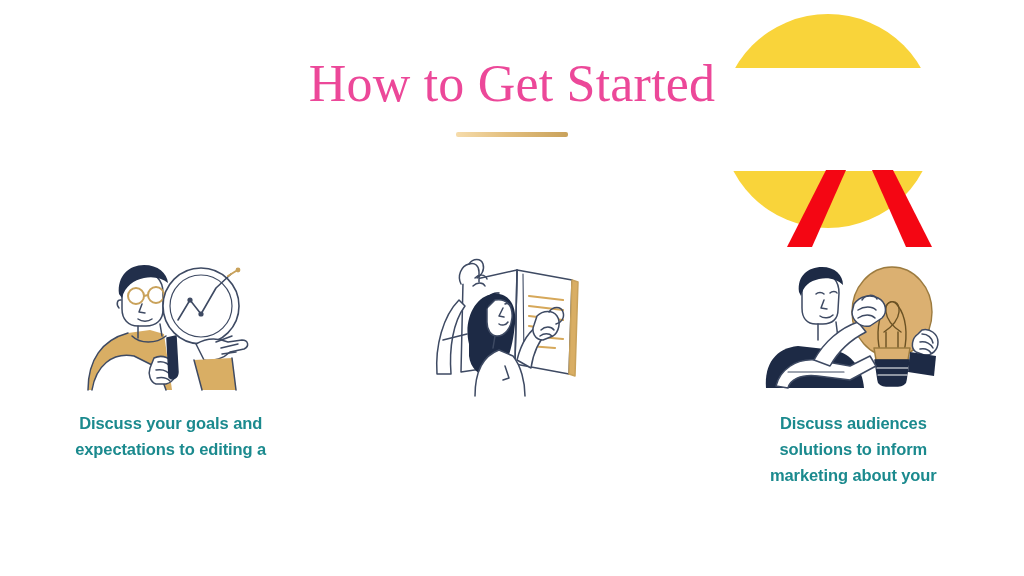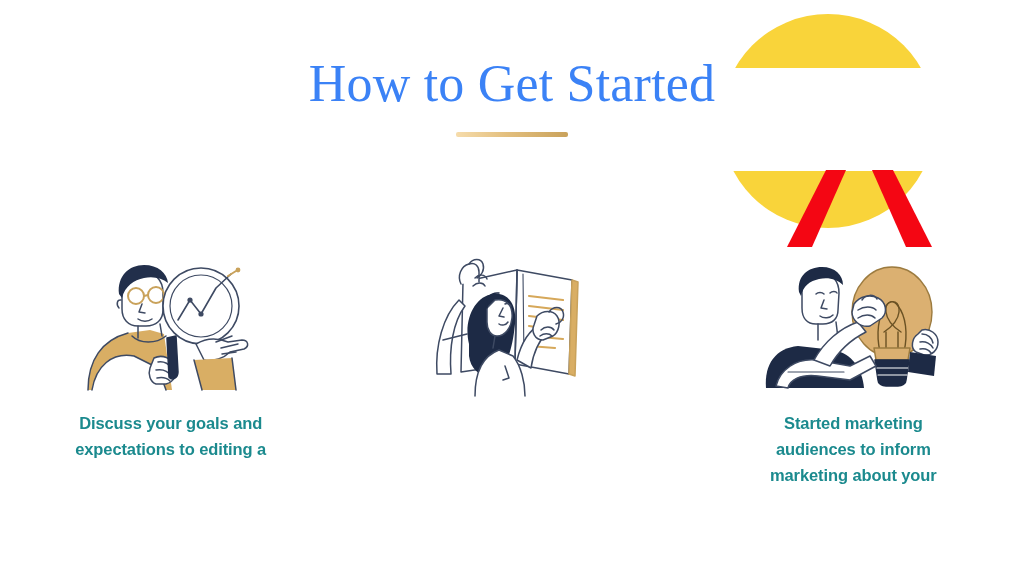--- a/index.html
+++ b/index.html
@@ -34,21 +34,21 @@
     width: 1024px;
     text-align: center;
     z-index: 5;
   }
   #page-title {
     font-family: "Liberation Serif", "DejaVu Serif", serif;
     font-size: 52px;
     line-height: 1.08;
     font-weight: 400;
     letter-spacing: 0.2px;
-    color: #3b82f6;
+    color: #ec4899;
     margin: 0;
     white-space: nowrap;
   }
   #title-divider {
     margin: 20px auto 0 auto;
     width: 112px;
     height: 5px;
     border-radius: 2px;
     background: linear-gradient(90deg, #f6dcab 0%, #e3bf7e 45%, #c9a25b 100%);
   }
@@ -254,20 +254,20 @@
 
           <path d="M164 82 C172 80 180 86 180 94 C180 102 174 108 166 107 L158 104 C152 100 154 90 160 86 Z" fill="#ffffff"></path>
           <path d="M164 86 C170 86 174 90 175 95"></path>
           <path d="M162 94 C168 93 173 96 175 100"></path>
           <path d="M162 101 C167 100 171 102 173 105"></path>
 
           <path d="M152 104 L178 108 L176 128 L150 124 Z" fill="#1d2a45" stroke="none"></path>
         </g>
       </svg>
       <div class="caption">
-        <div>Started marketing</div>
-        <div>audiences to inform</div>
+        <div>Discuss audiences</div>
+        <div>solutions to inform</div>
         <div>marketing about your</div>
       </div>
     </div>
 
   </div>
 </div>
 
 </body></html>

